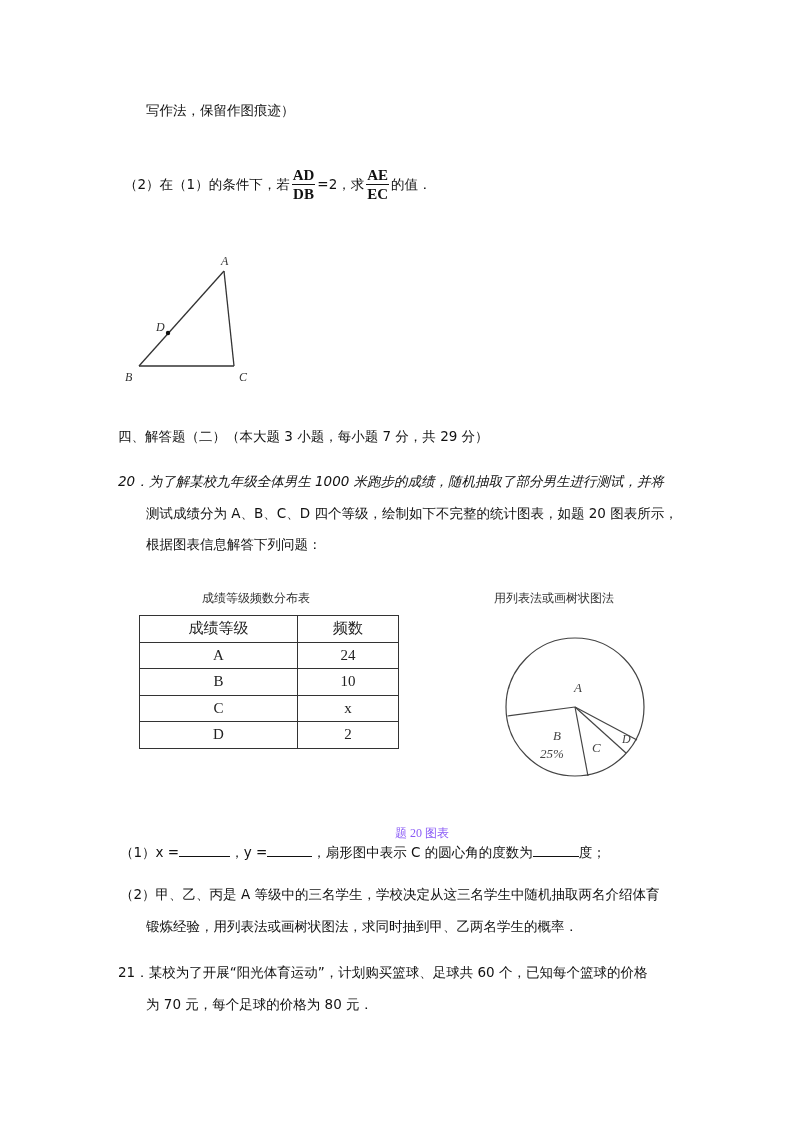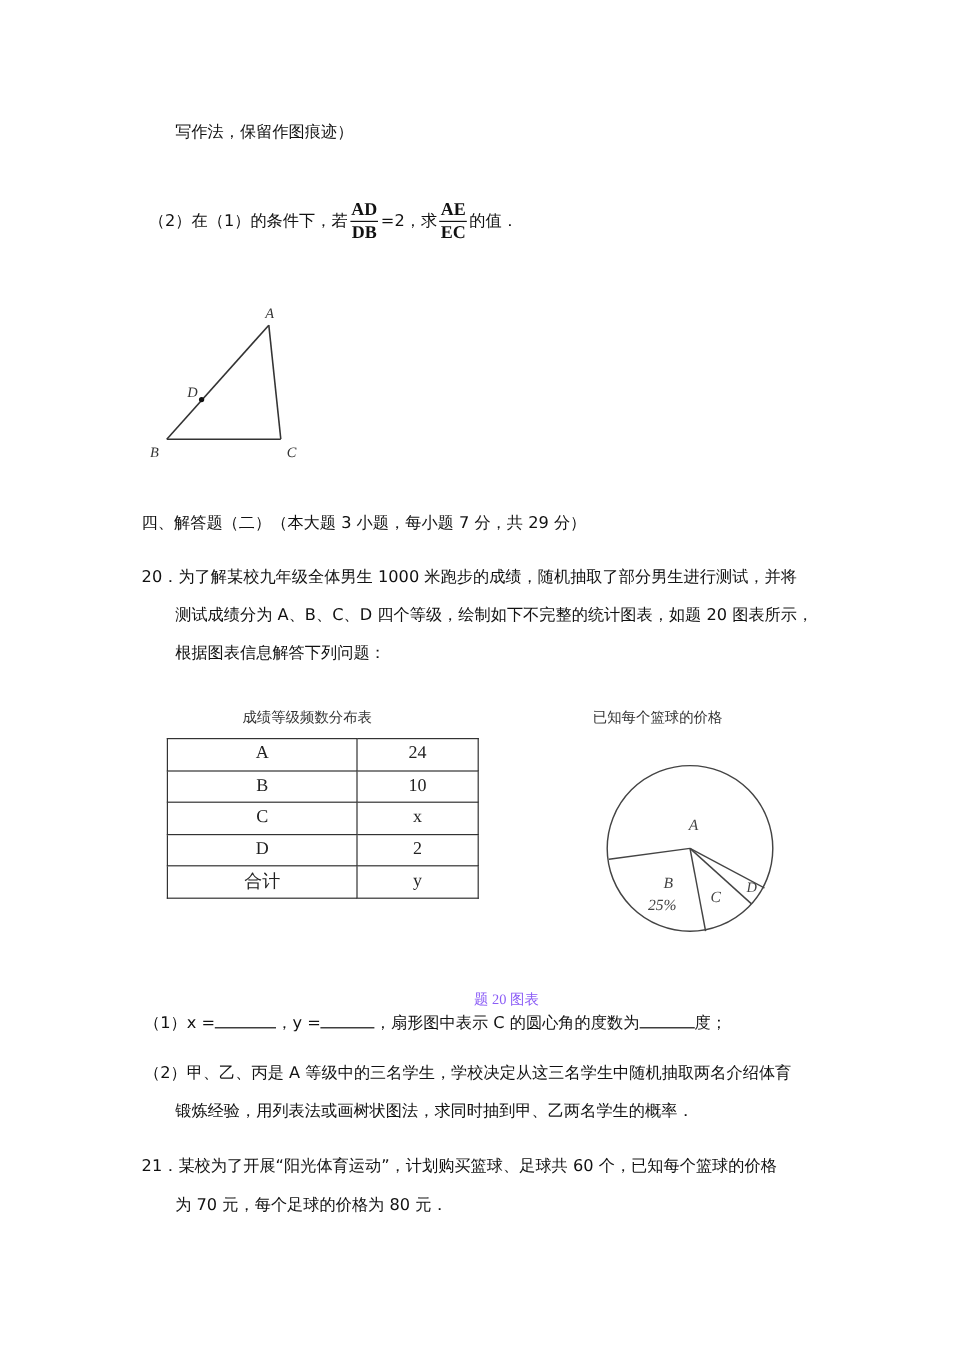--- a/index.html
+++ b/index.html
@@ -49,51 +49,51 @@
   <line x1="29" y1="121" x2="124" y2="121" stroke="#333" stroke-width="1.3"></line>
   <circle cx="58" cy="88" r="2.2" fill="#111"></circle>
   <text x="111" y="20" font-family="Liberation Serif, serif" font-style="italic" font-size="12" fill="#333">A</text>
   <text x="15" y="136" font-family="Liberation Serif, serif" font-style="italic" font-size="12" fill="#333">B</text>
   <text x="129" y="136" font-family="Liberation Serif, serif" font-style="italic" font-size="12" fill="#333">C</text>
   <text x="46" y="86" font-family="Liberation Serif, serif" font-style="italic" font-size="12" fill="#333">D</text>
 </svg>
 
 <div class="abs txt" style="left:118px; top:427px;">四、解答题（二）（本大题 3 小题，每小题 7 分，共 29 分）</div>
 
-<div class="abs txt" style="left:118px; top:472px;">20．为了解某校九年级全体男生 1000 米跑步的成绩，随机抽取了部分男生进行测试，并将</div>
+<div class="abs txt" style="left:118px; top:472px;font-style:italic;">20．为了解某校九年级全体男生 1000 米跑步的成绩，随机抽取了部分男生进行测试，并将</div>
 <div class="abs txt" style="left:146px; top:504px;">测试成绩分为 A、B、C、D 四个等级，绘制如下不完整的统计图表，如题 20 图表所示，</div>
 <div class="abs txt" style="left:146px; top:535px;">根据图表信息解答下列问题：</div>
 
 <div class="abs serif-title" style="left:202px; top:590px;">成绩等级频数分布表</div>
 <table class="freq">
   <tbody>
+      <tr>
+    <td class="c1">成绩等级</td>
+    <td class="c2">频数</td>
+  </tr>
   <tr>
     <td class="c1">A</td>
     <td class="c2">24</td>
   </tr>
   <tr>
     <td class="c1">B</td>
     <td class="c2">10</td>
   </tr>
   <tr>
     <td class="c1">C</td>
     <td class="c2">x</td>
   </tr>
   <tr>
     <td class="c1">D</td>
     <td class="c2">2</td>
   </tr>
-  <tr>
-    <td class="c1">合计</td>
-    <td class="c2">y</td>
-  </tr>
 </tbody>
   </table>
 
-<div class="abs serif-title" style="left:494px; top:590px;">已知每个篮球的价格</div>
+<div class="abs serif-title" style="left:494px; top:590px;">用列表法或画树状图法</div>
 <svg class="abs" style="left:500px; top:630px;" width="160" height="150">
   <circle cx="75" cy="77" r="69" fill="none" stroke="#444" stroke-width="1.2"></circle>
   <line x1="75" y1="77" x2="7.5" y2="86" stroke="#444" stroke-width="1.2"></line>
   <line x1="75" y1="77" x2="88" y2="146" stroke="#444" stroke-width="1.2"></line>
   <line x1="75" y1="77" x2="126" y2="123" stroke="#444" stroke-width="1.2"></line>
   <line x1="75" y1="77" x2="137" y2="110" stroke="#444" stroke-width="1.2"></line>
   <text x="74" y="62" font-family="Liberation Serif, serif" font-style="italic" font-size="13" fill="#444">A</text>
   <text x="53" y="110" font-family="Liberation Serif, serif" font-style="italic" font-size="13" fill="#444">B</text>
   <text x="40" y="128" font-family="Liberation Serif, serif" font-style="italic" font-size="13" fill="#444">25%</text>
   <text x="92" y="122" font-family="Liberation Serif, serif" font-style="italic" font-size="13" fill="#444">C</text>

